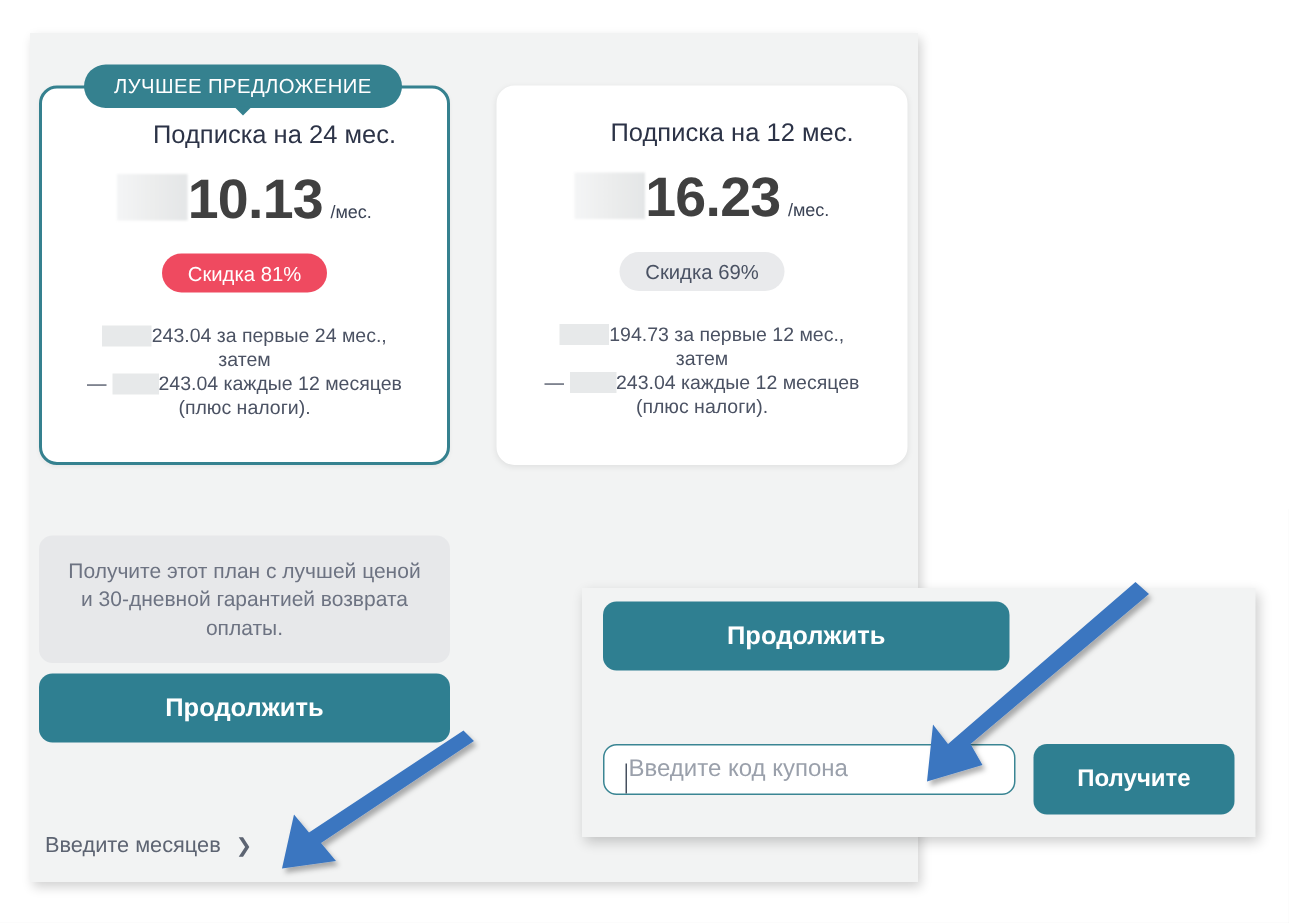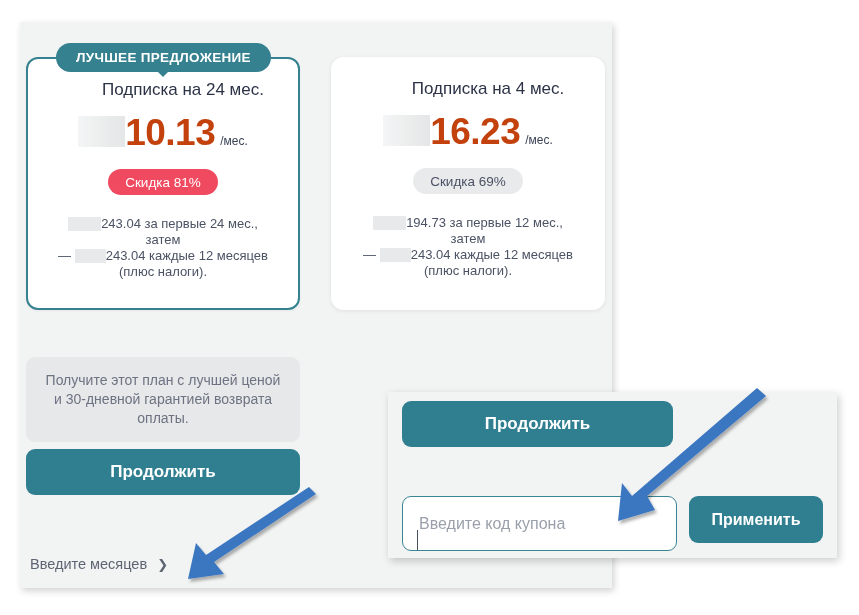--- a/index.html
+++ b/index.html
@@ -67,21 +67,20 @@
     background: #35818f;
     border-radius: 15px;
     display: flex;
     align-items: center;
     justify-content: center;
     color: #ffffff;
     font-size: 13.5px;
     letter-spacing: 0.3px;
     white-space: nowrap;
     z-index: 5;
-    font-weight: bold;
   }
   #best-offer-badge::after {
     content: "";
     position: absolute;
     left: 50%;
     margin-left: -6px;
     bottom: -5px;
     width: 0;
     height: 0;
     border-left: 6px solid transparent;
@@ -108,21 +107,21 @@
     width: 47px;
     height: 31px;
     align-self: center;
     margin-bottom: 2px;
     background: linear-gradient(90deg,#f4f5f6 0%, #eceded 50%, #e4e6e7 100%);
     filter: blur(0.6px);
   }
   .price-amount {
     font-size: 37px;
     font-weight: bold;
-    color: #c2410c;
+    color: #404040;
     letter-spacing: -0.5px;
     line-height: 1;
   }
   .price-period {
     font-size: 12px;
     color: #3b4355;
     margin-left: 5px;
   }
 
   .discount-badge {
@@ -242,21 +241,21 @@
     font-size: 17px;
     font-weight: bold;
     font-family: inherit;
     cursor: pointer;
   }
   #coupon-input-wrap {
     position: absolute;
     left: 14px;
     top: 104px;
     width: 275px;
-    height: 55px;
+    height: 34px;
     background: #ffffff;
     border: 1px solid #3a8593;
     border-radius: 9px;
     box-sizing: border-box;
     display: flex;
     align-items: flex-end;
   }
   #coupon-caret {
     width: 1px;
     height: 20px;
@@ -325,21 +324,21 @@
       <div class="discount-badge accent">Скидка 81%</div>
       <div class="fineprint">
         <span class="redaction r1"></span><span>243.04 за первые 24 мес., затем</span><br>
         <span class="dash">—</span>
         <span class="redaction r2"></span><span>243.04 каждые 12 месяцев</span><br>
         <span>(плюс налоги).</span>
       </div>
     </div>
 
     <div id="plan-card-12" class="plan-card">
-      <div class="plan-title">Подписка на 4 мес.</div>
+      <div class="plan-title">Подписка на 12 мес.</div>
       <div class="price-row">
         <span class="price-redaction"></span>
         <span class="price-amount">16.23</span>
         <span class="price-period">/мес.</span>
       </div>
       <div class="discount-badge muted">Скидка 69%</div>
       <div class="fineprint">
         <span class="redaction r1"></span><span>194.73 за первые 12 мес., затем</span><br>
         <span class="dash">—</span>
         <span class="redaction r2"></span><span>243.04 каждые 12 месяцев</span><br>
@@ -359,21 +358,21 @@
 </div>
 
 <div id="coupon-overlay">
   <button id="continue-button-overlay">Продолжить</button>
 
   <div id="coupon-input-wrap">
     <div id="coupon-caret"></div>
     <input id="coupon-input" type="text" placeholder="Введите код купона" style="">
   </div>
 
-  <button id="apply-button">Применить</button>
+  <button id="apply-button">Получите</button>
 </div>
 
 <svg id="arrow-layer" viewBox="0 0 859 615" xmlns="http://www.w3.org/2000/svg">
   <defs>
     <filter id="arrowShadow" x="-30%" y="-30%" width="180%" height="180%">
       <feDropShadow dx="2" dy="3" stdDeviation="1.6" flood-color="#000000" flood-opacity="0.30"></feDropShadow>
     </filter>
   </defs>
   <g id="arrow-to-promo-link" filter="url(#arrowShadow)">
     <path d="M 316 494 L 214 562 L 224 574 L 188 579 L 196 543 L 206 555 L 309 487 Z" fill="#3b76c0"></path>

